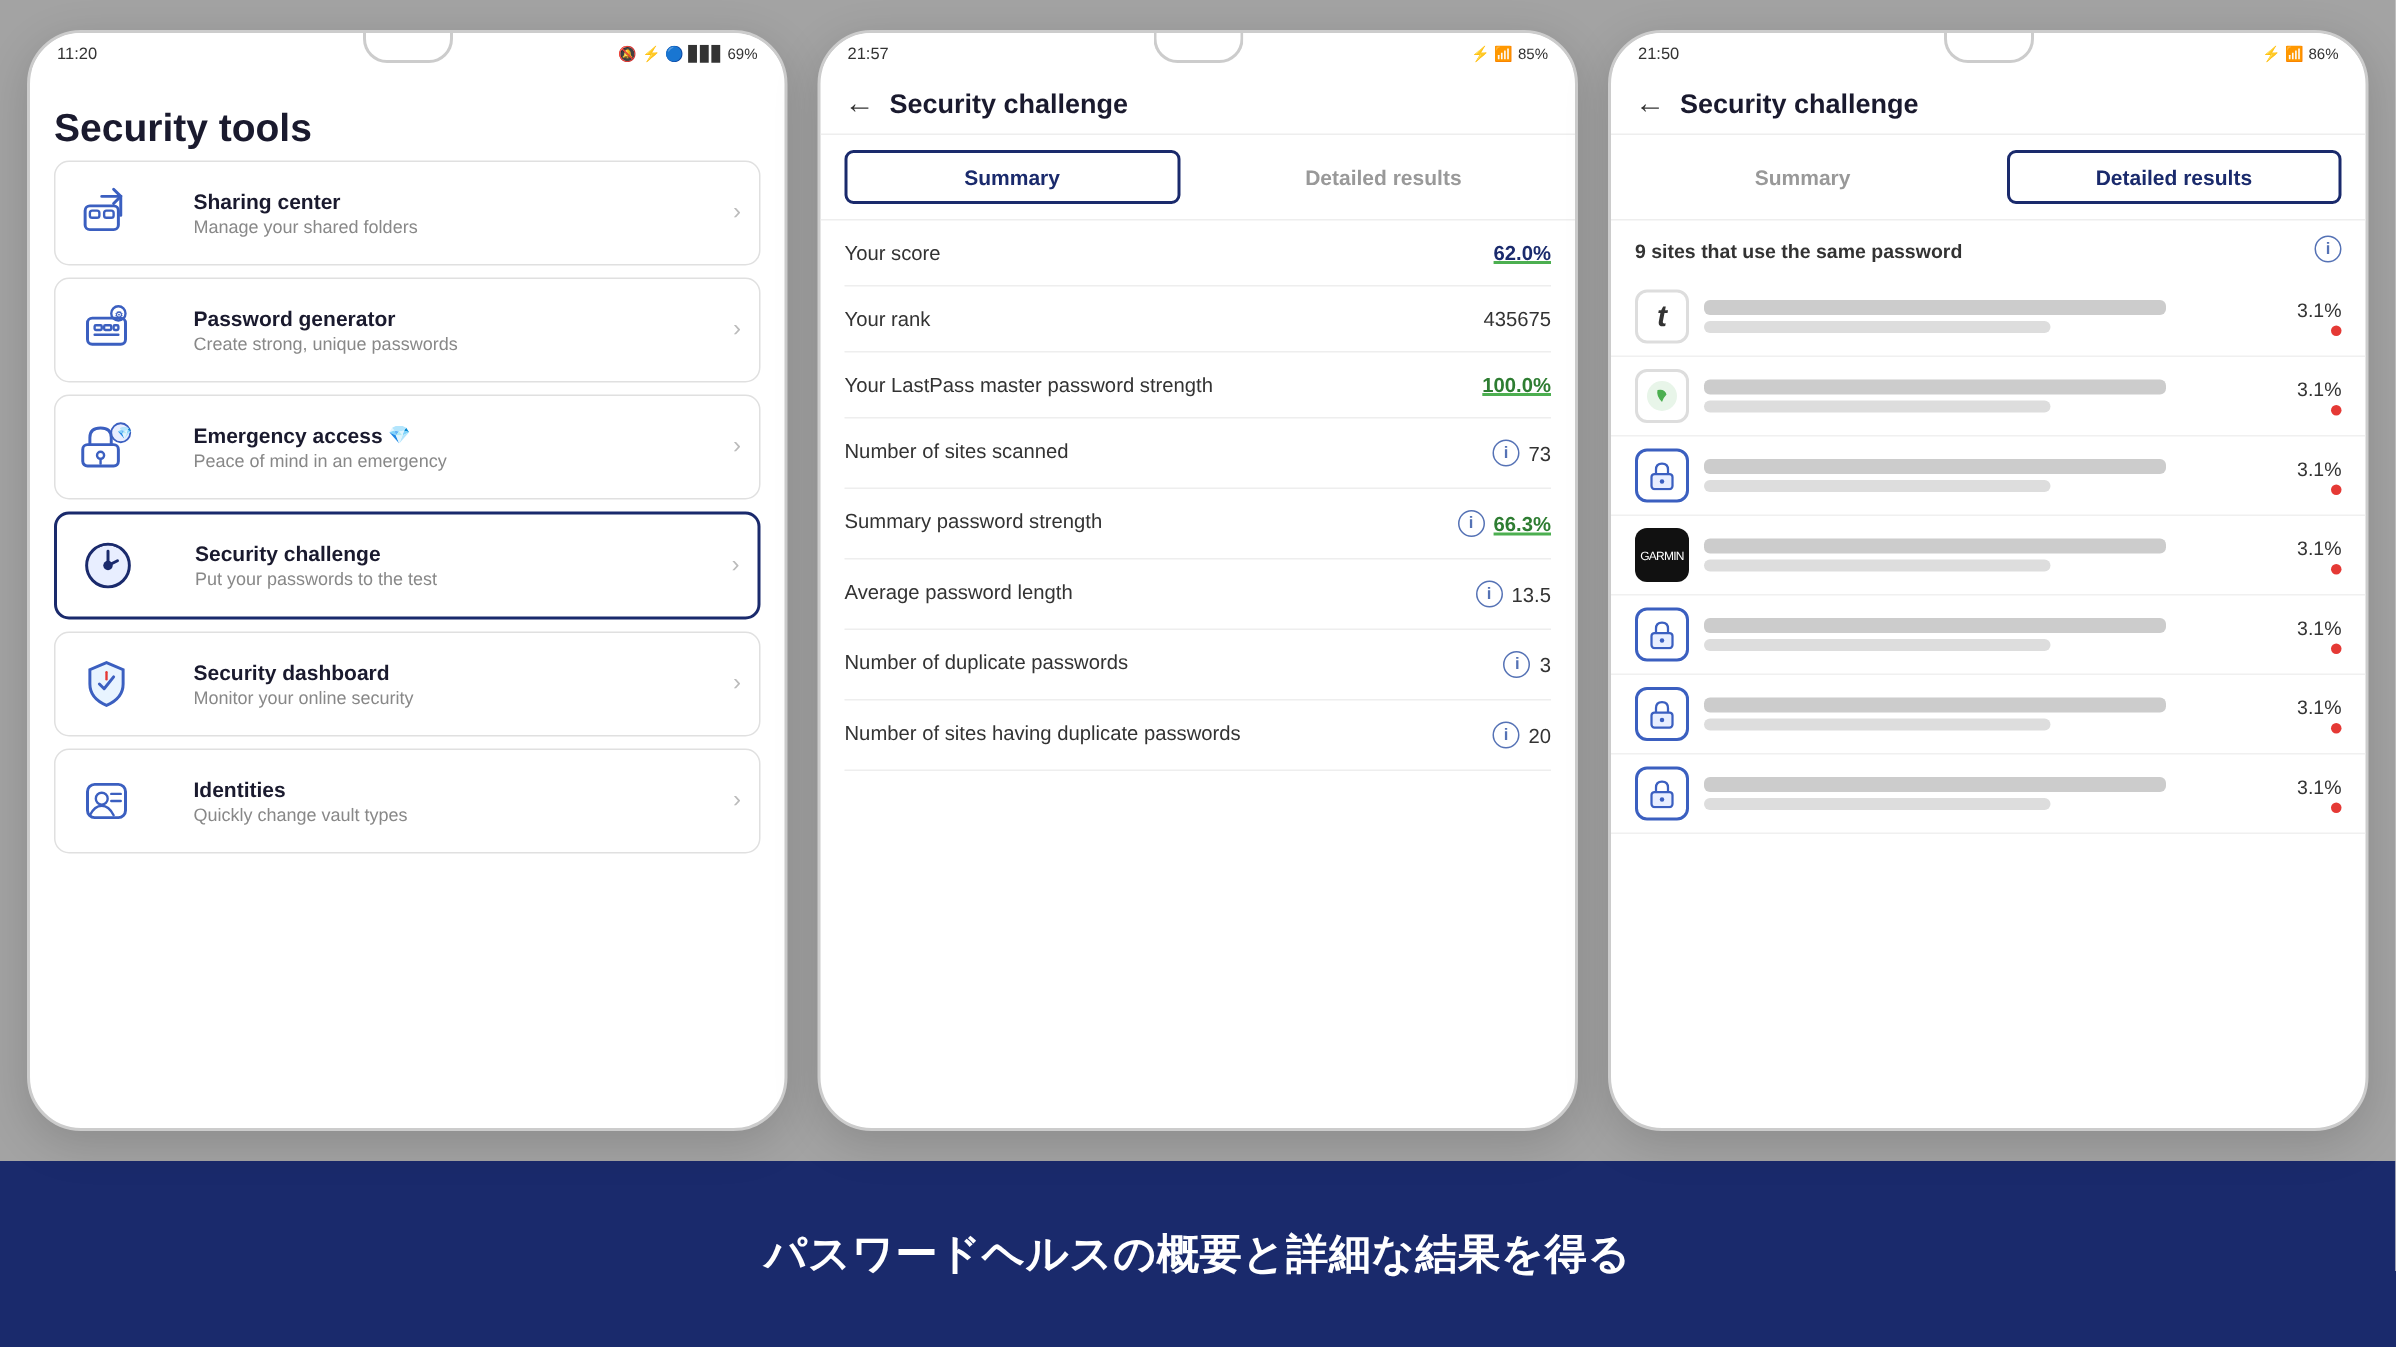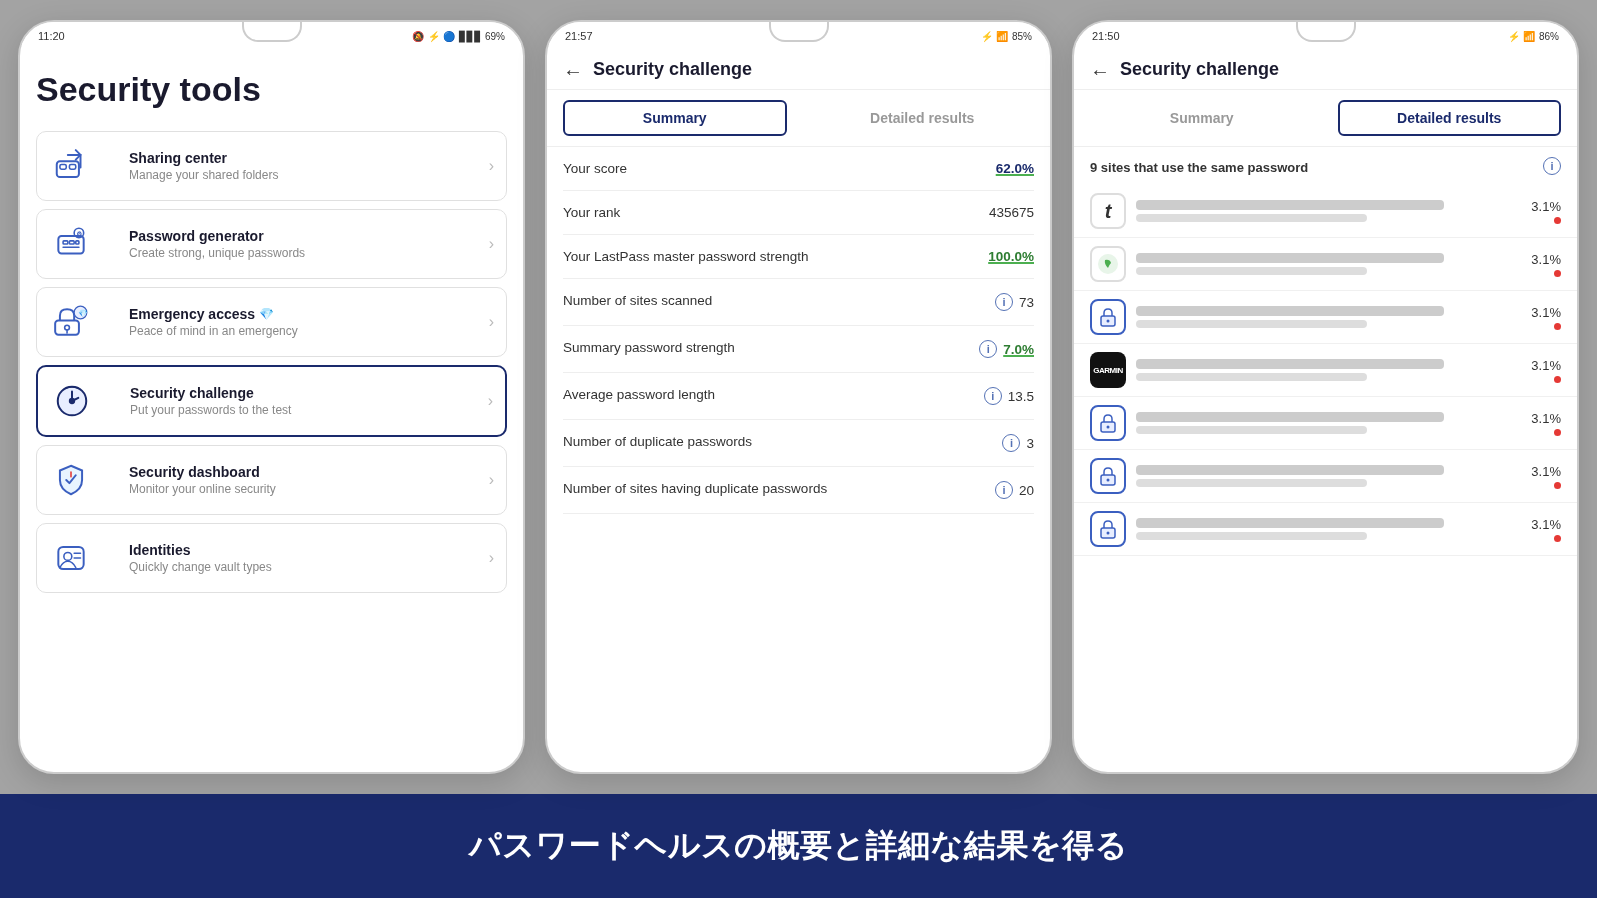--- a/index.html
+++ b/index.html
@@ -63,24 +63,24 @@
       align-items: center;
       font-size: 10px;
     }
 
     
     .phone1-content {
       padding: 16px;
     }
 
     .security-tools-title {
-      font-size: 34px;
+      font-size: 26px;
       font-weight: 700;
       color: #1a1a2e;
-      margin-bottom: 22px;
+      margin-bottom: 6px;
       margin-top: 8px;
     }
 
     .menu-item {
       display: flex;
       align-items: center;
       border: 1.5px solid #e0e0e0;
       border-radius: 10px;
       padding: 12px 12px;
       margin-bottom: 8px;
@@ -346,24 +346,24 @@
       background: #e53935;
       border-radius: 50%;
     }
 
     
     .bottom-banner {
       background: #1a2a6c;
       color: #fff;
       text-align: center;
       padding: 18px 20px;
-      font-size: 32px;
+      font-size: 28px;
       font-weight: 700;
       letter-spacing: 0.5px;
-      height: 104px;
+      height: 124px;
       display: flex;
       align-items: center;
       justify-content: center;
       flex-shrink: 0;
     }
   </style>
 </head>
 <body>
 
 <div class="main-content">
@@ -535,21 +535,21 @@
           <span class="sc-row-value">
             <div class="info-icon">i</div>
             73
           </span>
         </div>
 
         <div class="sc-row">
           <span class="sc-row-label">Summary password strength</span>
           <span class="sc-row-value">
             <div class="info-icon">i</div>
-            <span class="green-score underline-green">7.0%</span>
+            <span class="green-score underline-green">66.3%</span>
           </span>
         </div>
 
         <div class="sc-row">
           <span class="sc-row-label">Average password length</span>
           <span class="sc-row-value">
             <div class="info-icon">i</div>
             13.5
           </span>
         </div>
@@ -638,21 +638,21 @@
           <div class="dr-site-name-blur"></div>
           <div class="dr-site-url-blur"></div>
         </div>
         <div class="dr-percentage">
           <span>3.1%</span>
           <div class="dr-dot"></div>
         </div>
       </div>
 
       <div class="dr-list-item">
-        <div class="dr-site-icon black-bg" style="font-size:8px; font-weight:700; letter-spacing:-0.5px;">GARMIN</div>
+        <div class="dr-site-icon black-bg" style="font-size:8px; font-weight:400; letter-spacing:-0.5px;">GARMIN</div>
         <div class="dr-site-details">
           <div class="dr-site-name-blur"></div>
           <div class="dr-site-url-blur"></div>
         </div>
         <div class="dr-percentage">
           <span>3.1%</span>
           <div class="dr-dot"></div>
         </div>
       </div>
 

